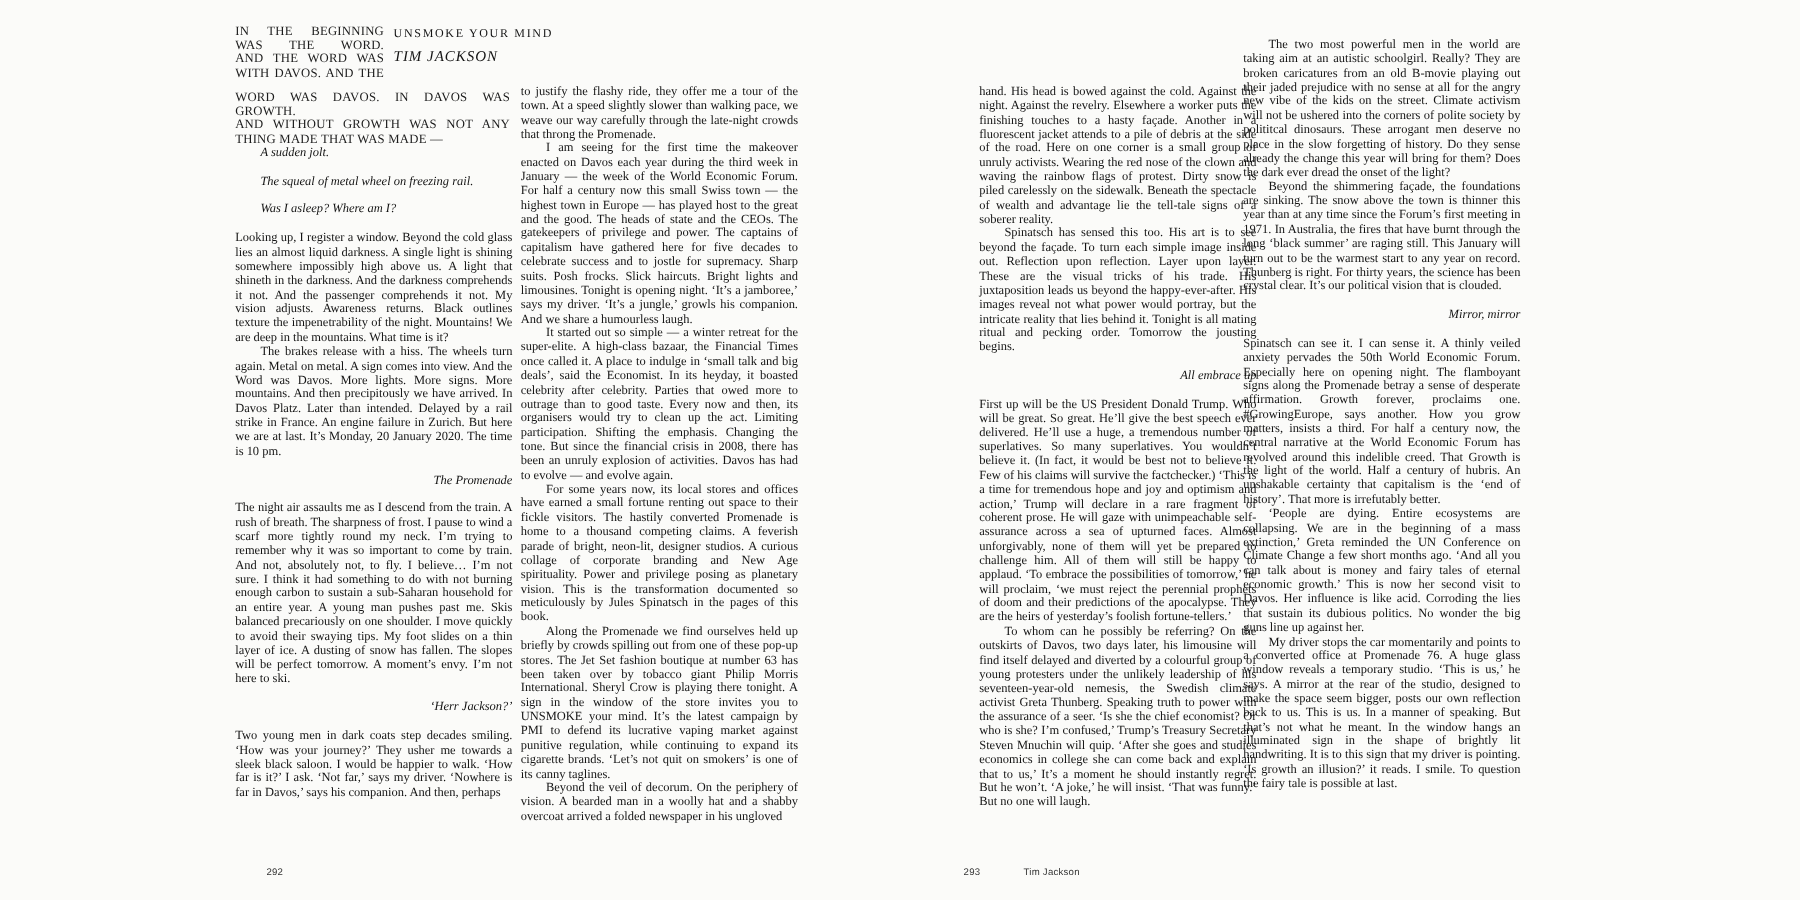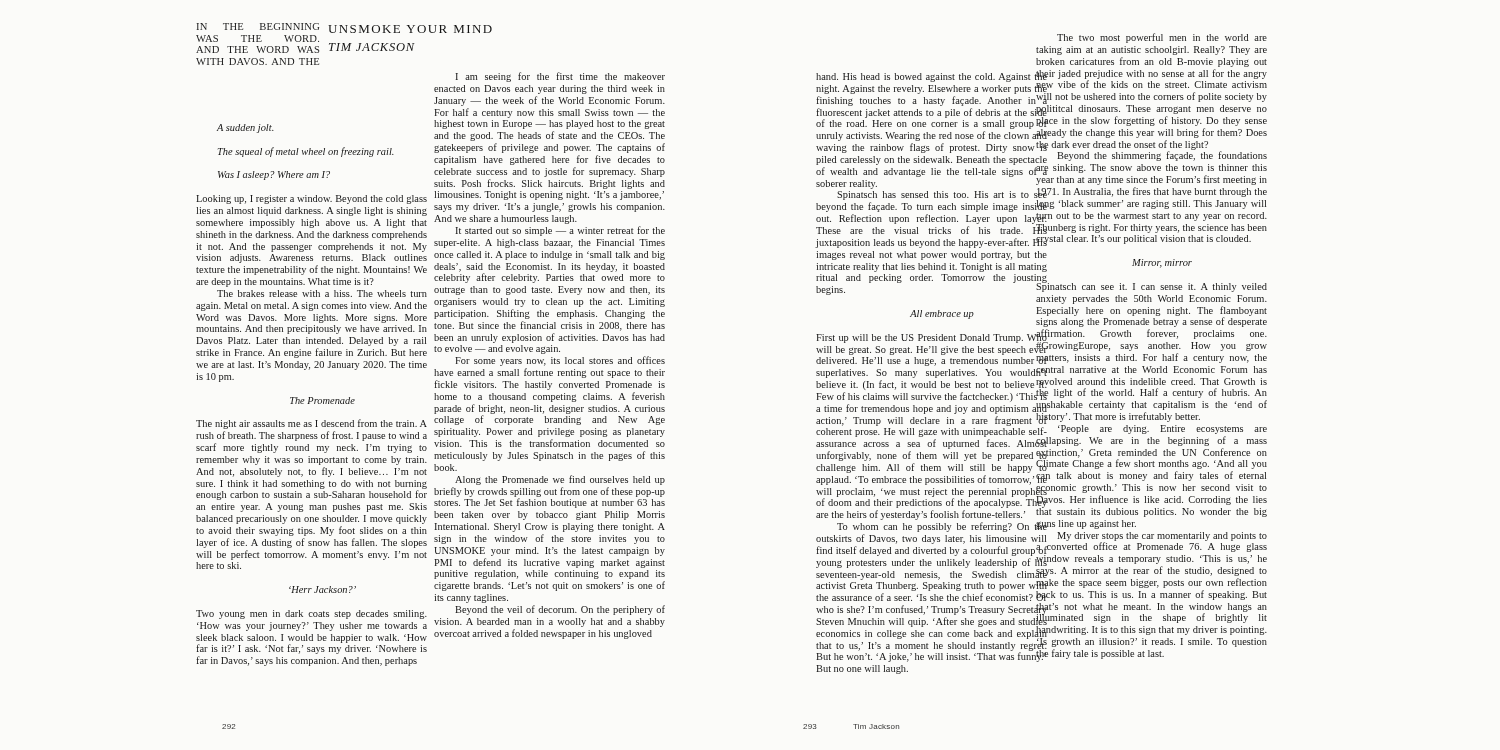--- a/index.html
+++ b/index.html
@@ -10,29 +10,29 @@
   }
   .spread{position:absolute;inset:0;}
   
   .kicker{position:absolute;left:196px;font-size:10.6px;line-height:11.7px;
           letter-spacing:0.2px;color:#1c1c1c;}
   .kicker-narrow{top:21px;width:124px;}
   .kicker-wide{top:76px;width:229px;}
   .kl{text-align:justify;text-align-last:justify;white-space:normal;}
   .kicker-wide .kl:last-child{text-align-last:left;}
   .masthead{position:absolute;left:328px;top:20px;width:300px;}
-  .title{font-size:13px;letter-spacing:1.4px;line-height:17px;color:#141414;}
+  .title{font-size:10px;letter-spacing:1.4px;line-height:17px;color:#141414;}
   .byline{font-size:12.5px;font-style:italic;letter-spacing:0.8px;line-height:15px;margin-top:3px;color:#141414;}
   
   .col{position:absolute;width:231px;font-size:10.4px;line-height:11.85px;
        text-align:justify;color:#141414;}
   .col p{margin:0;padding:0;text-align:justify;}
   .col p.ind{text-indent:21px;}
   .col p.opener{font-style:italic;margin-bottom:11.9px;text-indent:21px;text-align:left;}
-  .col p.subhead{font-style:italic;margin:11.9px 0 11.9px 0;text-indent:21px;text-align:center;}
+  .col p.subhead{font-style:italic;margin:11.9px 0 11.9px 0;text-indent:21px;text-align:right;}
   #col1{left:196px;top:122px;}
   #col2{left:434px;top:71px;}
   #col3{left:816px;top:71px;}
   #col4{left:1036px;top:32px;}
   
   .pagefoot{position:absolute;top:722px;font-family:"Liberation Sans","DejaVu Sans",sans-serif;
             font-size:8px;color:#333;letter-spacing:0.2px;}
   #foot-left{left:222px;}
   #foot-right-num{left:803px;}
   #foot-right-author{left:853px;}
@@ -47,33 +47,39 @@
       <div class="kl">WAS THE WORD.</div>
       <div class="kl">AND THE WORD WAS</div>
       <div class="kl">WITH DAVOS. AND THE</div>
     </div>
 
   <div class="masthead">
     <div class="title">UNSMOKE YOUR MIND</div>
     <div class="byline">TIM JACKSON</div>
   </div>
 
+  <div class="kicker kicker-wide">
+      <div class="kl">WORD WAS DAVOS. IN DAVOS WAS GROWTH.</div>
+      <div class="kl">AND WITHOUT GROWTH WAS NOT ANY</div>
+      <div class="kl">THING MADE THAT WAS MADE —</div>
+    </div>
 
   <div class="col" id="col1">
       <p class="opener">A sudden jolt.</p>
       <p class="opener">The squeal of metal wheel on freezing rail.</p>
       <p class="opener">Was I asleep? Where am I?</p>
       <p class="">Looking up, I register a window. Beyond the cold glass lies an almost liquid darkness. A single light is shining somewhere impossibly high above us. A light that shineth in the darkness. And the darkness comprehends it not. And the passenger comprehends it not. My vision adjusts. Awareness returns. Black outlines texture the impenetrability of the night. Mountains! We are deep in the mountains. What time is it?</p>
       <p class="ind">The brakes release with a hiss. The wheels turn again. Metal on metal. A sign comes into view. And the Word was Davos. More lights. More signs. More mountains. And then precipitously we have arrived. In Davos Platz. Later than intended. Delayed by a rail strike in France. An engine failure in Zurich. But here we are at last. It’s Monday, 20 January 2020. The time is 10 pm.</p>
       <p class="subhead">The Promenade</p>
       <p class="">The night air assaults me as I descend from the train. A rush of breath. The sharpness of frost. I pause to wind a scarf more tightly round my neck. I’m trying to remember why it was so important to come by train. And not, absolutely not, to fly. I believe… I’m not sure. I think it had something to do with not burning enough carbon to sustain a sub-Saharan household for an entire year. A young man pushes past me. Skis balanced precariously on one shoulder. I move quickly to avoid their swaying tips. My foot slides on a thin layer of ice. A dusting of snow has fallen. The slopes will be perfect tomorrow. A moment’s envy. I’m not here to ski.</p>
       <p class="subhead">‘Herr Jackson?’</p>
       <p class="">Two young men in dark coats step decades smiling. ‘How was your journey?’ They usher me towards a sleek black saloon. I would be happier to walk. ‘How far is it?’ I ask. ‘Not far,’ says my driver. ‘Nowhere is far in Davos,’ says his companion. And then, perhaps</p>
     </div>
   <div class="col" id="col2">
+      <p class="">to justify the flashy ride, they offer me a tour of the town. At a speed slightly slower than walking pace, we weave our way carefully through the late-night crowds that throng the Promenade.</p>
       <p class="ind">I am seeing for the first time the makeover enacted on Davos each year during the third week in January — the week of the World Economic Forum. For half a century now this small Swiss town — the highest town in Europe — has played host to the great and the good. The heads of state and the CEOs. The gatekeepers of privilege and power. The captains of capitalism have gathered here for five decades to celebrate success and to jostle for supremacy. Sharp suits. Posh frocks. Slick haircuts. Bright lights and limousines. Tonight is opening night. ‘It’s a jamboree,’ says my driver. ‘It’s a jungle,’ growls his companion. And we share a humourless laugh.</p>
       <p class="ind">It started out so simple — a winter retreat for the super-elite. A high-class bazaar, the Financial Times once called it. A place to indulge in ‘small talk and big deals’, said the Economist. In its heyday, it boasted celebrity after celebrity. Parties that owed more to outrage than to good taste. Every now and then, its organisers would try to clean up the act. Limiting participation. Shifting the emphasis. Changing the tone. But since the financial crisis in 2008, there has been an unruly explosion of activities. Davos has had to evolve — and evolve again.</p>
       <p class="ind">For some years now, its local stores and offices have earned a small fortune renting out space to their fickle visitors. The hastily converted Promenade is home to a thousand competing claims. A feverish parade of bright, neon-lit, designer studios. A curious collage of corporate branding and New Age spirituality. Power and privilege posing as planetary vision. This is the transformation documented so meticulously by Jules Spinatsch in the pages of this book.</p>
       <p class="ind">Along the Promenade we find ourselves held up briefly by crowds spilling out from one of these pop-up stores. The Jet Set fashion boutique at number 63 has been taken over by tobacco giant Philip Morris International. Sheryl Crow is playing there tonight. A sign in the window of the store invites you to UNSMOKE your mind. It’s the latest campaign by PMI to defend its lucrative vaping market against punitive regulation, while continuing to expand its cigarette brands. ‘Let’s not quit on smokers’ is one of its canny taglines.</p>
       <p class="ind">Beyond the veil of decorum. On the periphery of vision. A bearded man in a woolly hat and a shabby overcoat arrived a folded newspaper in his ungloved</p>
     </div>
   <div class="col" id="col3">
       <p class="">hand. His head is bowed against the cold. Against the night. Against the revelry. Elsewhere a worker puts the finishing touches to a hasty façade. Another in a fluorescent jacket attends to a pile of debris at the side of the road. Here on one corner is a small group of unruly activists. Wearing the red nose of the clown and waving the rainbow flags of protest. Dirty snow is piled carelessly on the sidewalk. Beneath the spectacle of wealth and advantage lie the tell-tale signs of a soberer reality.</p>
       <p class="ind">Spinatsch has sensed this too. His art is to see beyond the façade. To turn each simple image inside out. Reflection upon reflection. Layer upon layer. These are the visual tricks of his trade. His juxtaposition leads us beyond the happy-ever-after. His images reveal not what power would portray, but the intricate reality that lies behind it. Tonight is all mating ritual and pecking order. Tomorrow the jousting begins.</p>
       <p class="subhead">All embrace up</p>

